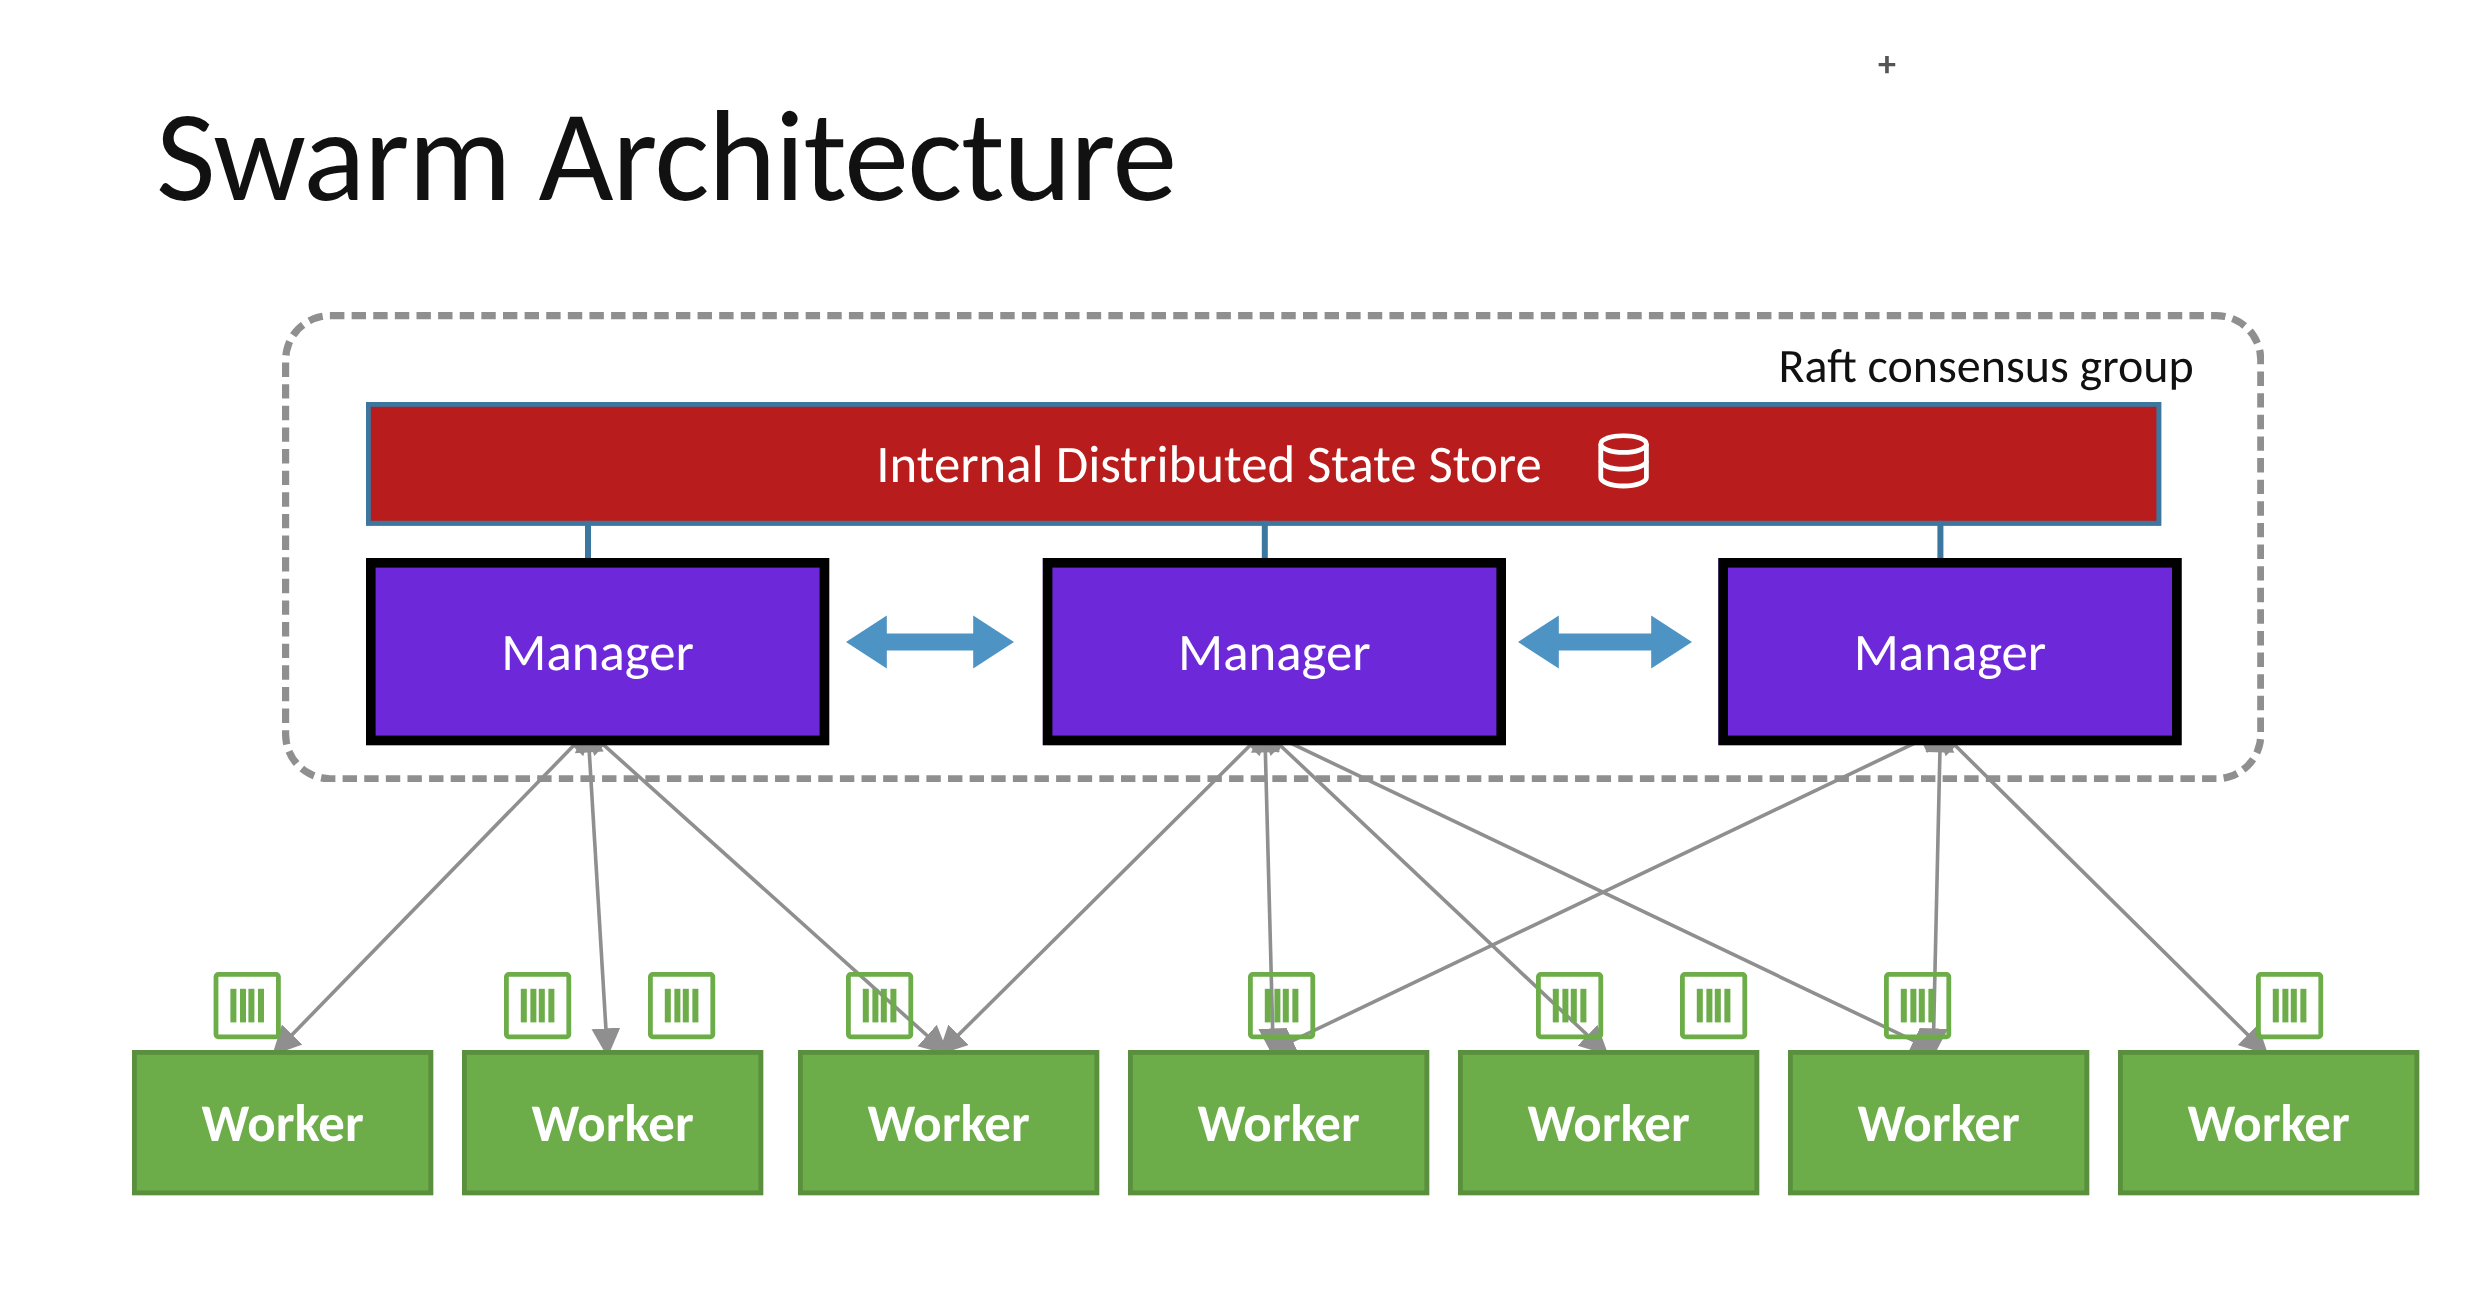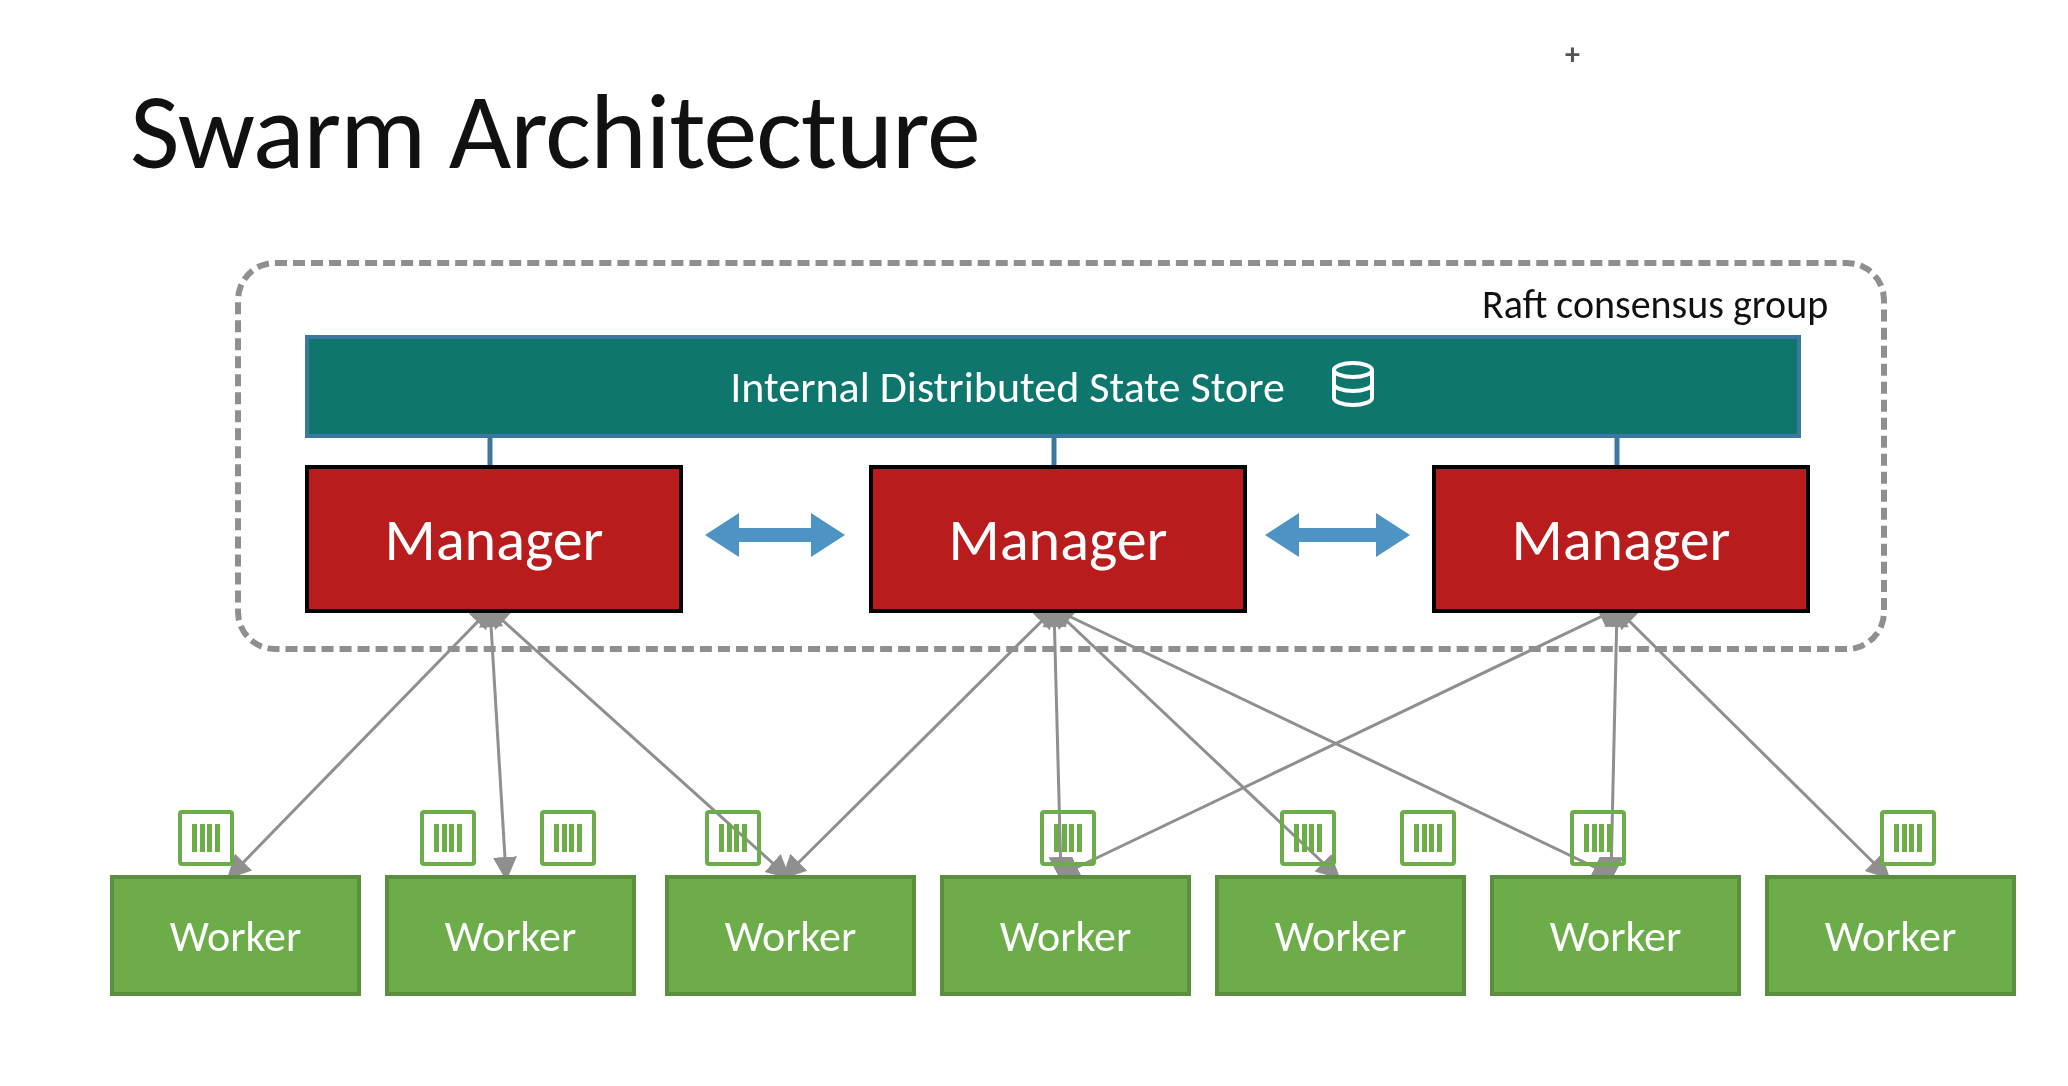--- a/index.html
+++ b/index.html
@@ -3,27 +3,27 @@
 <meta charset="utf-8">
 <style>
   html,body{margin:0;padding:0;background:#fff;font-family:"Segoe UI Light","Segoe UI",Calibri,Arial,sans-serif;color:#111;}
   .slide{position:relative;width:2068px;height:1086px;}
   .title{position:absolute;left:130px;top:65px;font-size:108px;font-weight:300;letter-spacing:-1px;}
   .cursor{position:absolute;left:1565px;top:35px;font-size:30px;color:#555;font-weight:700;}
   
   .raft{position:absolute;left:235px;top:260px;width:1640px;height:380px;border:6px dashed #8f8f8f;border-radius:40px;}
   .raft-label{position:absolute;left:1482px;top:280px;font-size:40px;color:#111;}
   
-  .store{position:absolute;left:305px;top:335px;width:1488px;height:95px;background:#0f766e;border:4px solid #3c77a0;color:#fff;font-size:44px;display:flex;align-items:center;justify-content:center;}
+  .store{position:absolute;left:305px;top:335px;width:1488px;height:95px;background:#b91c1c;border:4px solid #3c77a0;color:#fff;font-size:44px;display:flex;align-items:center;justify-content:center;}
   .store .db{margin-left:45px;}
   .db svg{display:block;}
   
-  .mgr{position:absolute;top:465px;width:370px;height:140px;background:#b91c1c;border:4px solid #000000;color:#fff;font-size:60px;display:flex;align-items:center;justify-content:center;}
+  .mgr{position:absolute;top:465px;width:370px;height:140px;background:#6d28d9;border:8px solid #000000;color:#fff;font-size:44px;display:flex;align-items:center;justify-content:center;}
   
-  .wrk{position:absolute;top:875px;width:243px;height:113px;background:#6cac49;border:4px solid #5a8f3e;color:#fff;font-size:44px;display:flex;align-items:center;justify-content:center;}
+  .wrk{position:absolute;top:875px;width:243px;height:113px;background:#6cac49;border:4px solid #5a8f3e;color:#fff;font-size:44px;display:flex;align-items:center;justify-content:center;font-weight:bold;}
   
   .cico{position:absolute;top:810px;width:48px;height:48px;border:4px solid #6cac49;border-radius:4px;display:flex;align-items:center;justify-content:center;}
   .cico .bars{width:28px;height:28px;display:flex;justify-content:space-between;}
   .cico .bars span{width:5px;height:100%;background:#6cac49;}
   
   svg.overlay{position:absolute;left:0;top:0;width:2068px;height:1086px;pointer-events:none;}
 </style>
 </head>
 <body>
 

